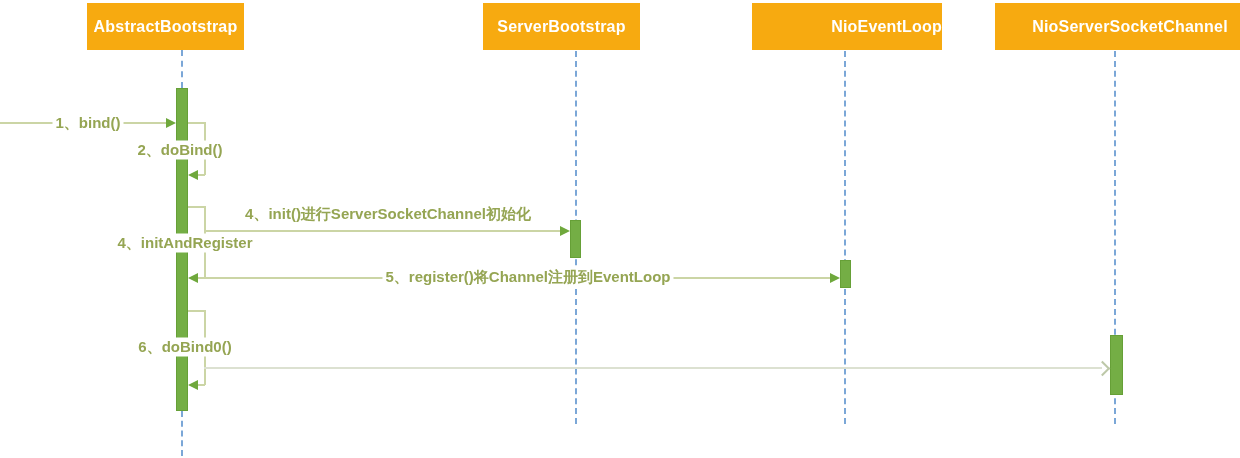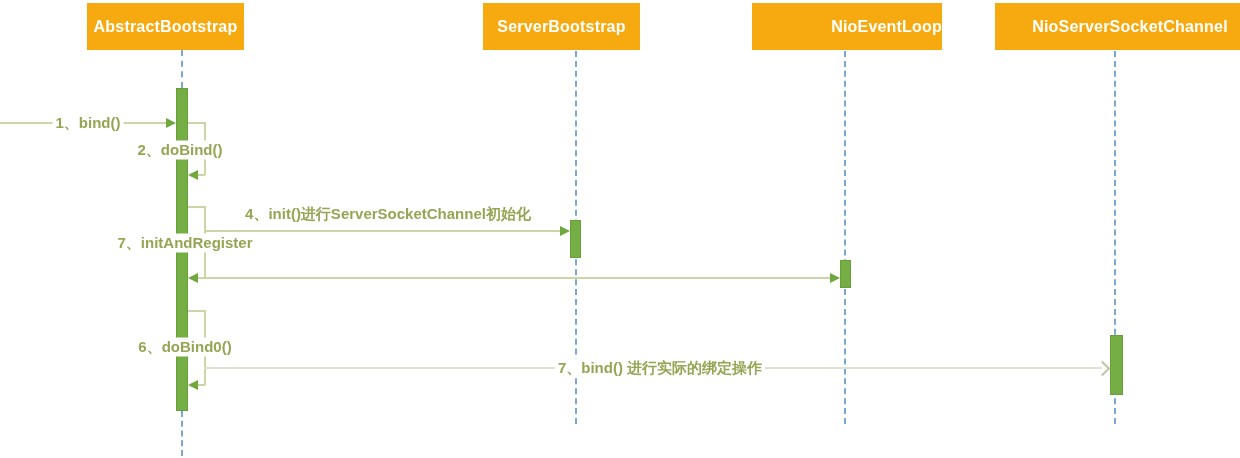--- a/index.html
+++ b/index.html
@@ -54,33 +54,33 @@
   <span class="msg" style="left:88px;top:123px;">1、bind()</span>
 
   <div class="hline" style="left:188px;top:122px;width:17px;"></div>
   <div class="vline" style="left:204px;top:122px;height:53px;"></div>
   <div class="hline" style="left:197px;top:174px;width:8px;"></div>
   <div class="head-l" style="left:188px;top:170px;"></div>
   <span class="msg" style="left:180px;top:150px;">2、doBind()</span>
 
   <div class="hline" style="left:188px;top:206px;width:17px;"></div>
   <div class="vline" style="left:204px;top:206px;height:72px;"></div>
-  <span class="msg" style="left:185px;top:243px;">7、initAndRegister</span>
+  <span class="msg" style="left:185px;top:243px;">4、initAndRegister</span>
 
   <div class="hline" style="left:204px;top:230px;width:357px;"></div>
   <div class="head-r" style="left:560px;top:226px;"></div>
   <span class="msg" style="left:388px;top:214px;">4、init()进行ServerSocketChannel初始化</span>
 
   <div class="hline" style="left:197px;top:277px;width:634px;"></div>
   <div class="head-l" style="left:188px;top:273px;"></div>
   <div class="head-r" style="left:830px;top:273px;"></div>
+  <span class="msg" style="left:528px;top:277px;">5、register()将Channel注册到EventLoop</span>
 
   <div class="hline" style="left:188px;top:310px;width:17px;"></div>
   <div class="vline" style="left:204px;top:310px;height:75px;"></div>
   <div class="hline" style="left:197px;top:384px;width:8px;"></div>
   <div class="head-l" style="left:188px;top:380px;"></div>
   <span class="msg" style="left:185px;top:347px;">6、doBind0()</span>
 
   <div class="hline pale" style="left:204px;top:367px;width:898px;"></div>
   <div class="chev" style="left:1097px;top:363px;"></div>
-  <span class="msg" style="left:660px;top:368px;">7、bind() 进行实际的绑定操作</span>
 
 </div>
 
 </body></html>

